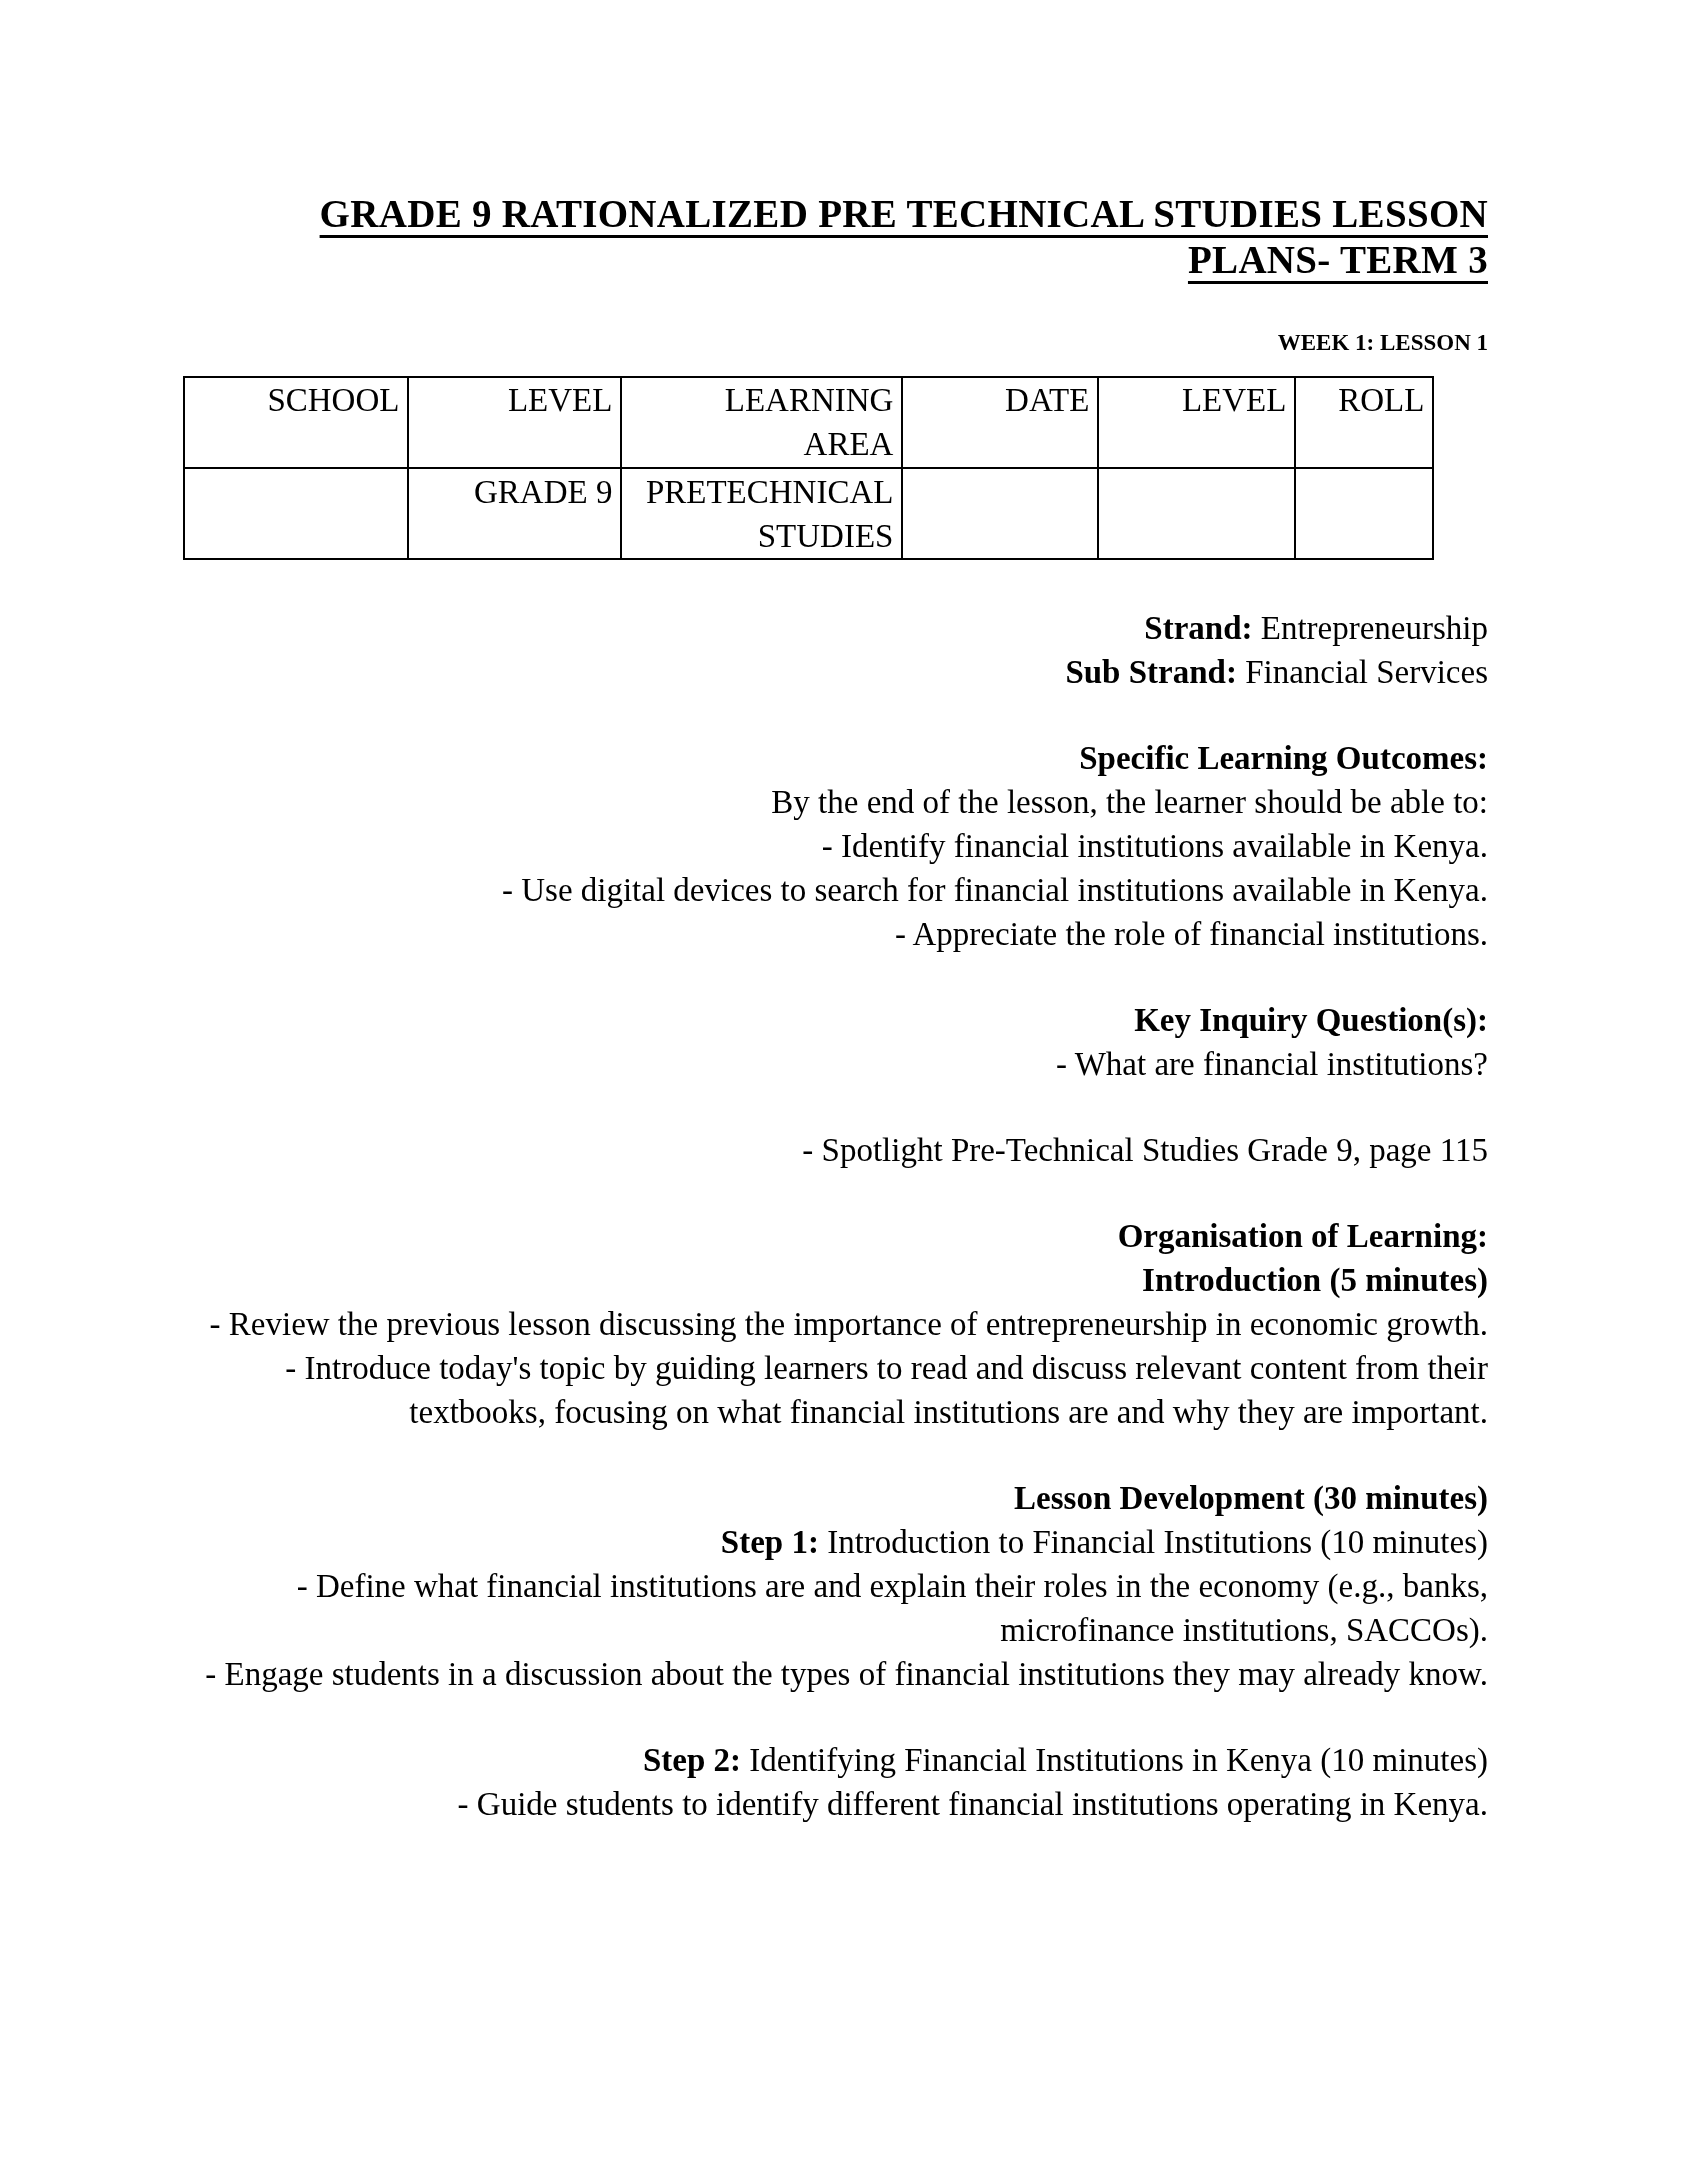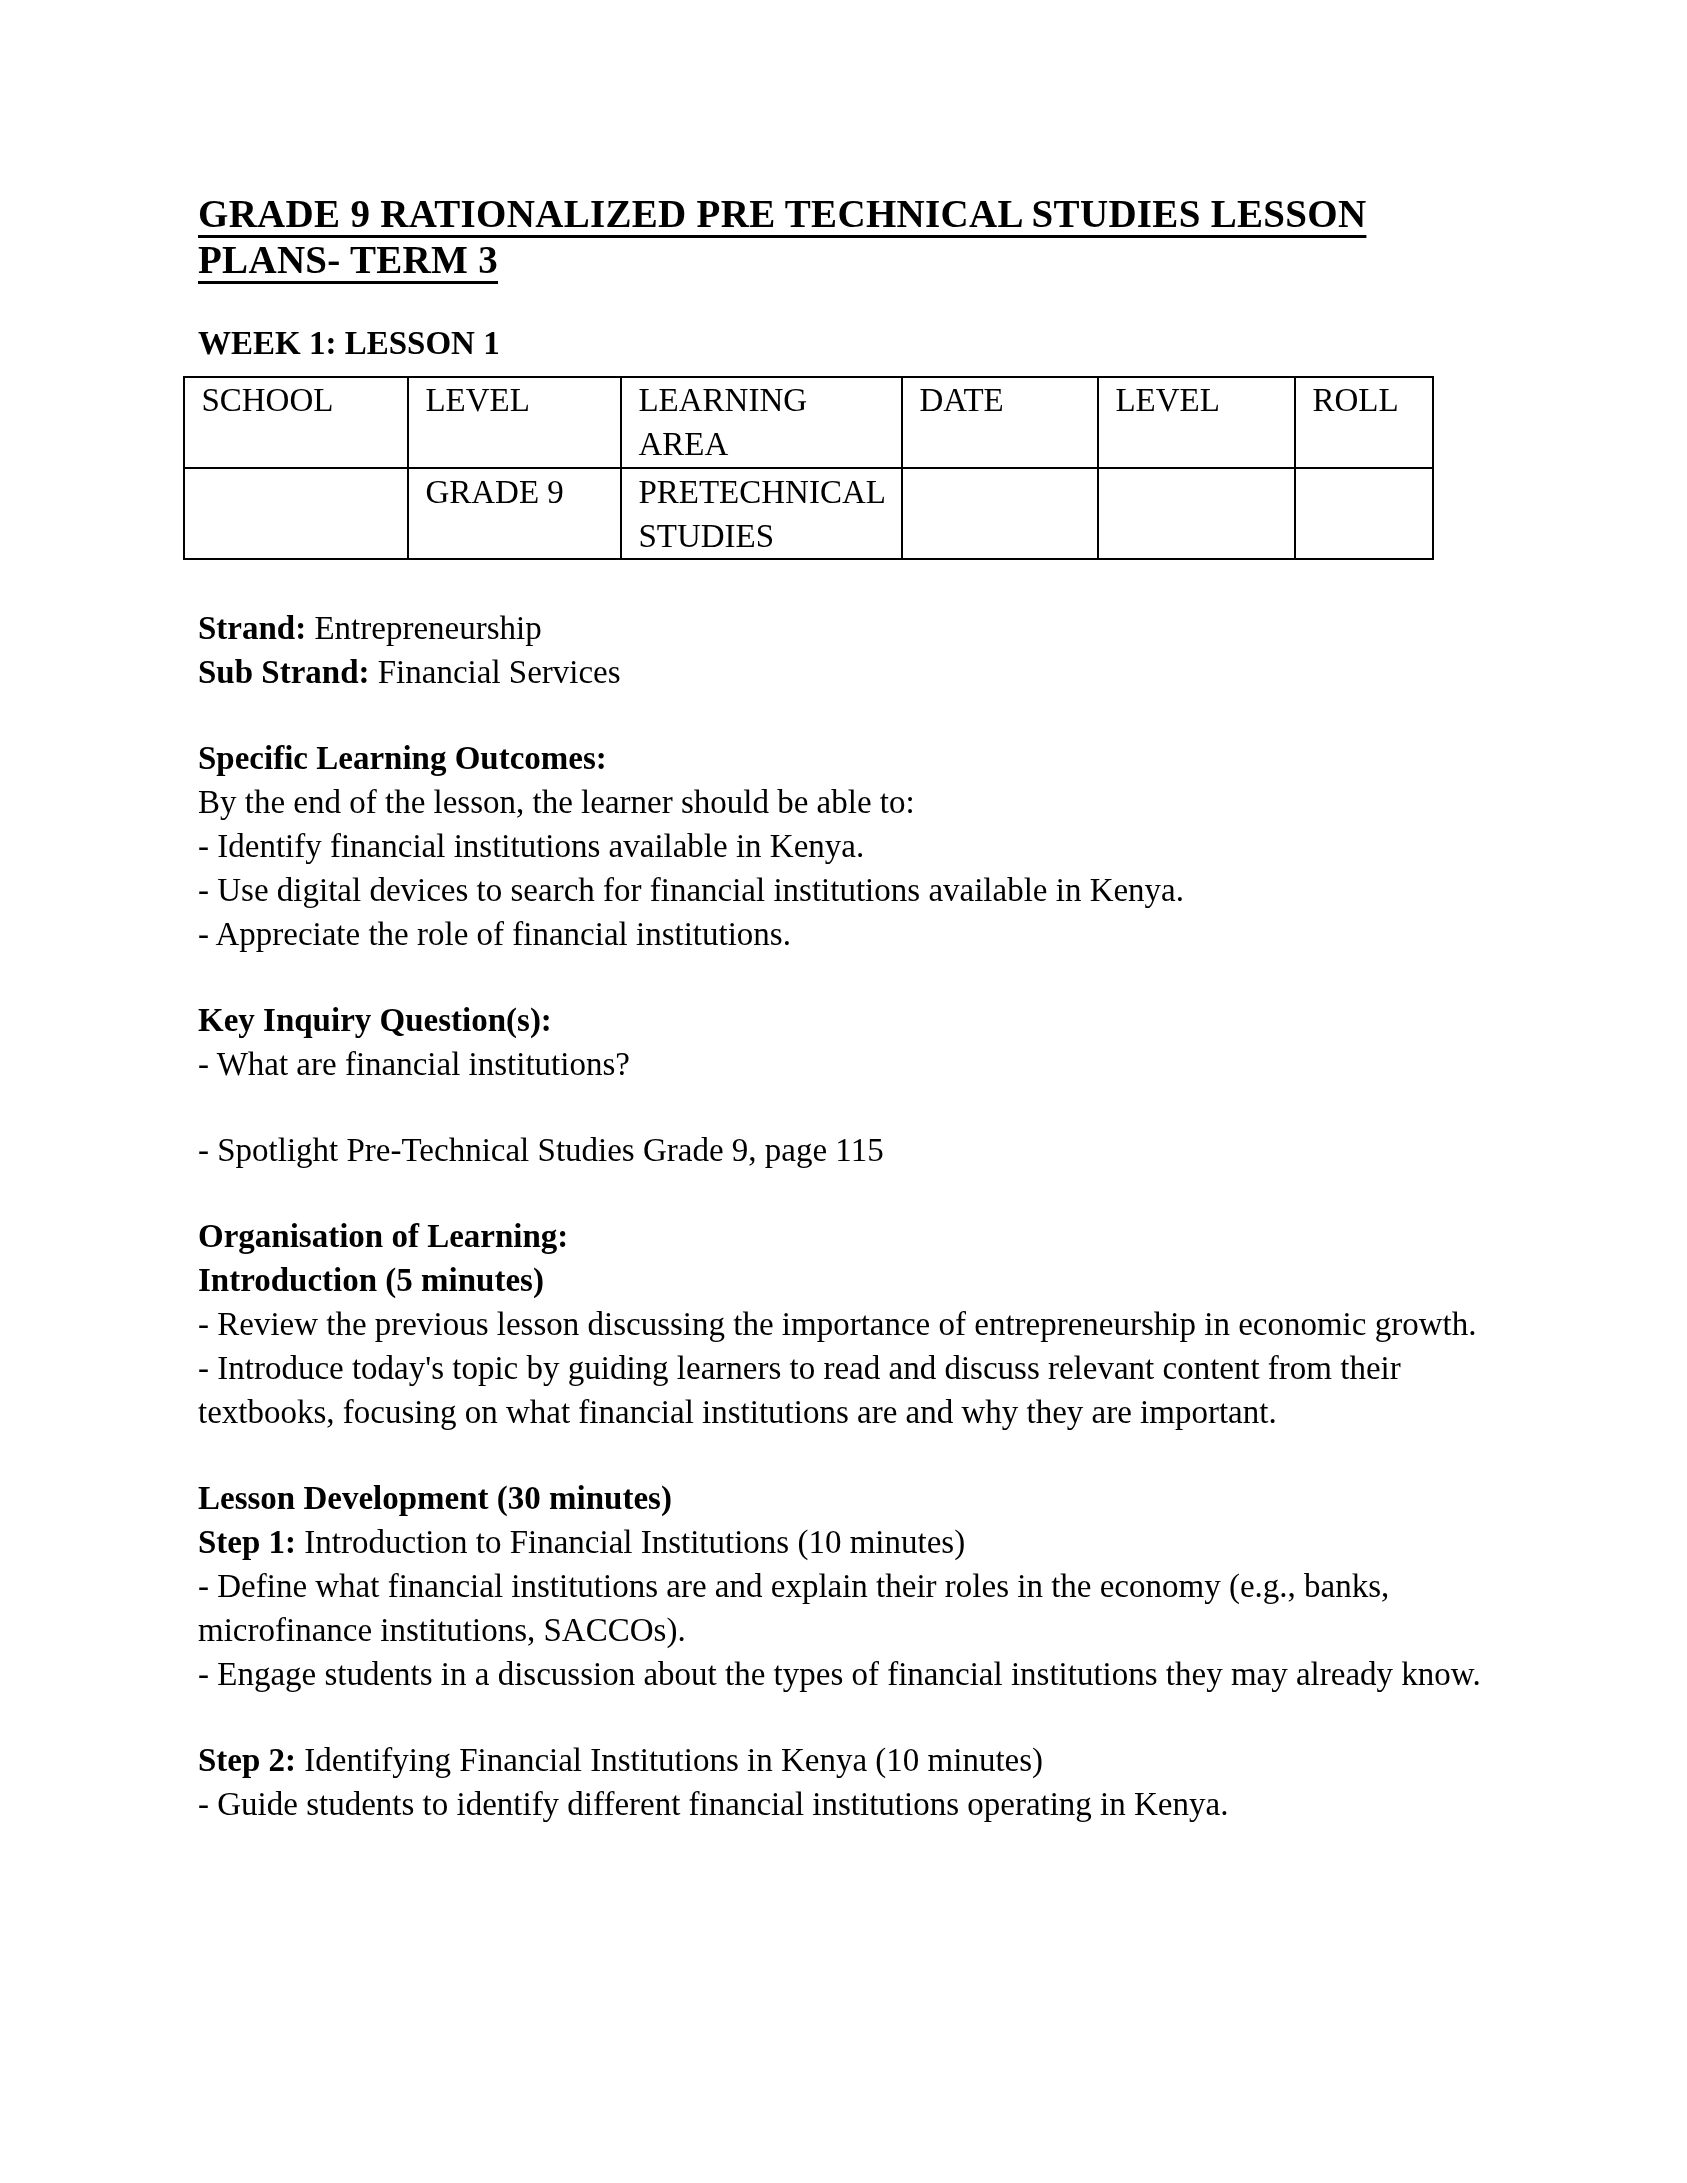--- a/index.html
+++ b/index.html
@@ -4,28 +4,28 @@
 <style>
   * { margin: 0; padding: 0; box-sizing: border-box; }
   html, body { background: #ffffff; }
   body {
     width: 1687px; height: 2183px;
     position: relative;
     font-family: "Liberation Serif", "DejaVu Serif", serif;
     color: #000000;
   }
   .page { position: absolute; inset: 0; background: #ffffff; }
-  .content { position: absolute; left: 198px; top: 191px; width: 1290px; }
+  .content { position: absolute; left: 198px; top: 191px; width: 1290px; text-align: right; }
 
   .doc-title {
     font-size: 39px; font-weight: bold; line-height: 46px;
     text-decoration: underline; text-decoration-thickness: 3.3px; text-underline-offset: 8px;
     letter-spacing: 0.3px;
   }
-  .week-heading { font-size: 33px; font-weight: bold; line-height: 44px; margin-top: 38px; }
+  .week-heading { font-size: 23px; font-weight: bold; line-height: 44px; margin-top: 38px; }
 
   table.info-table {
     border-collapse: collapse; table-layout: fixed;
     width: 1248px; margin-left: -14.6px; margin-top: 10.6px;
   }
   table.info-table td {
     border-left: 2px solid #000; border-right: 2px solid #000;
     border-top: 2.6px solid #000; border-bottom: 2.6px solid #000;
     font-size: 33px; line-height: 44px;
     padding: 0.7px 8px 0.7px 16px; vertical-align: top;

